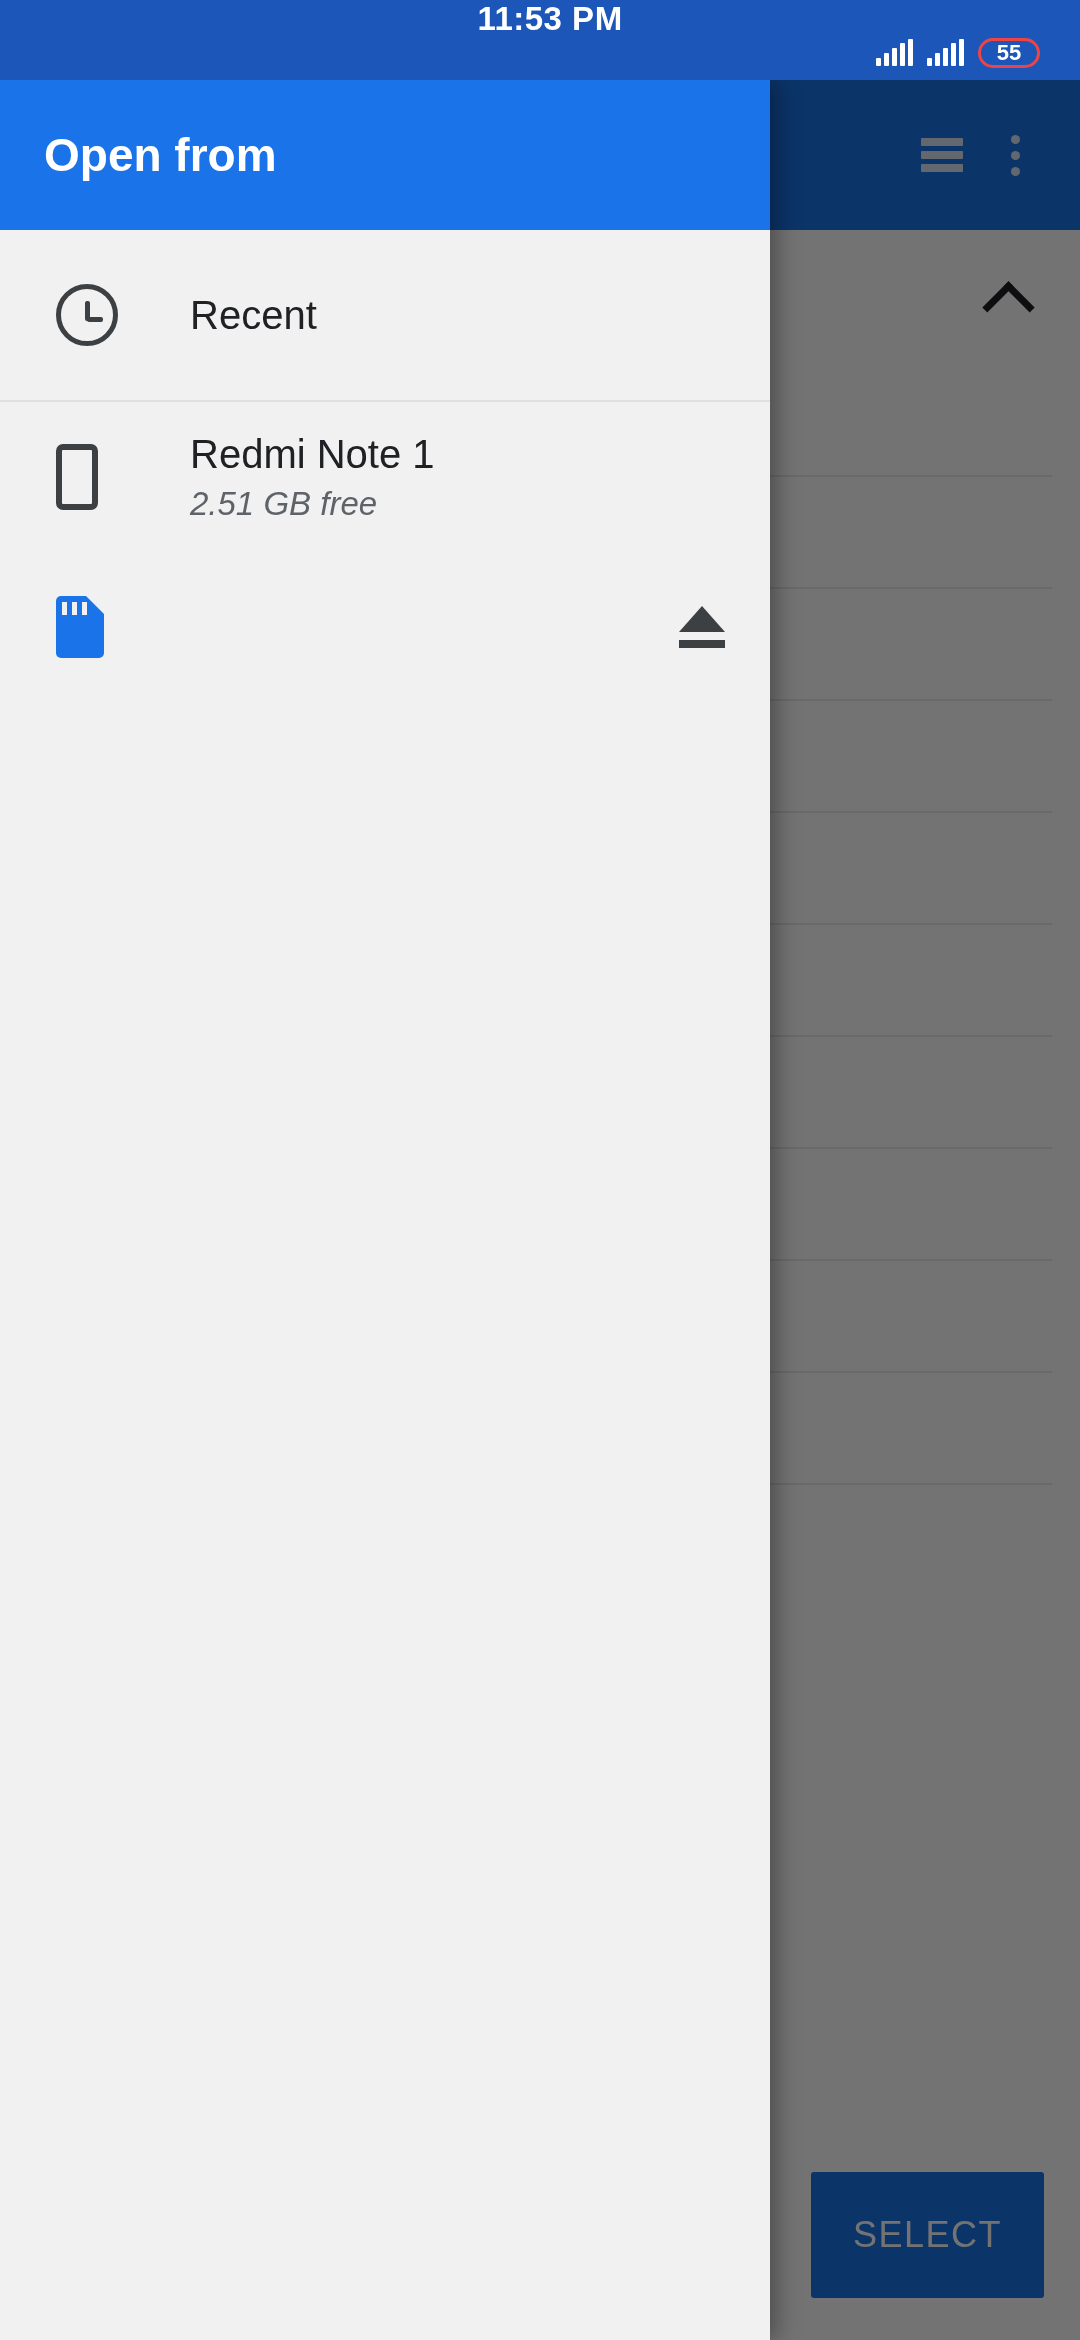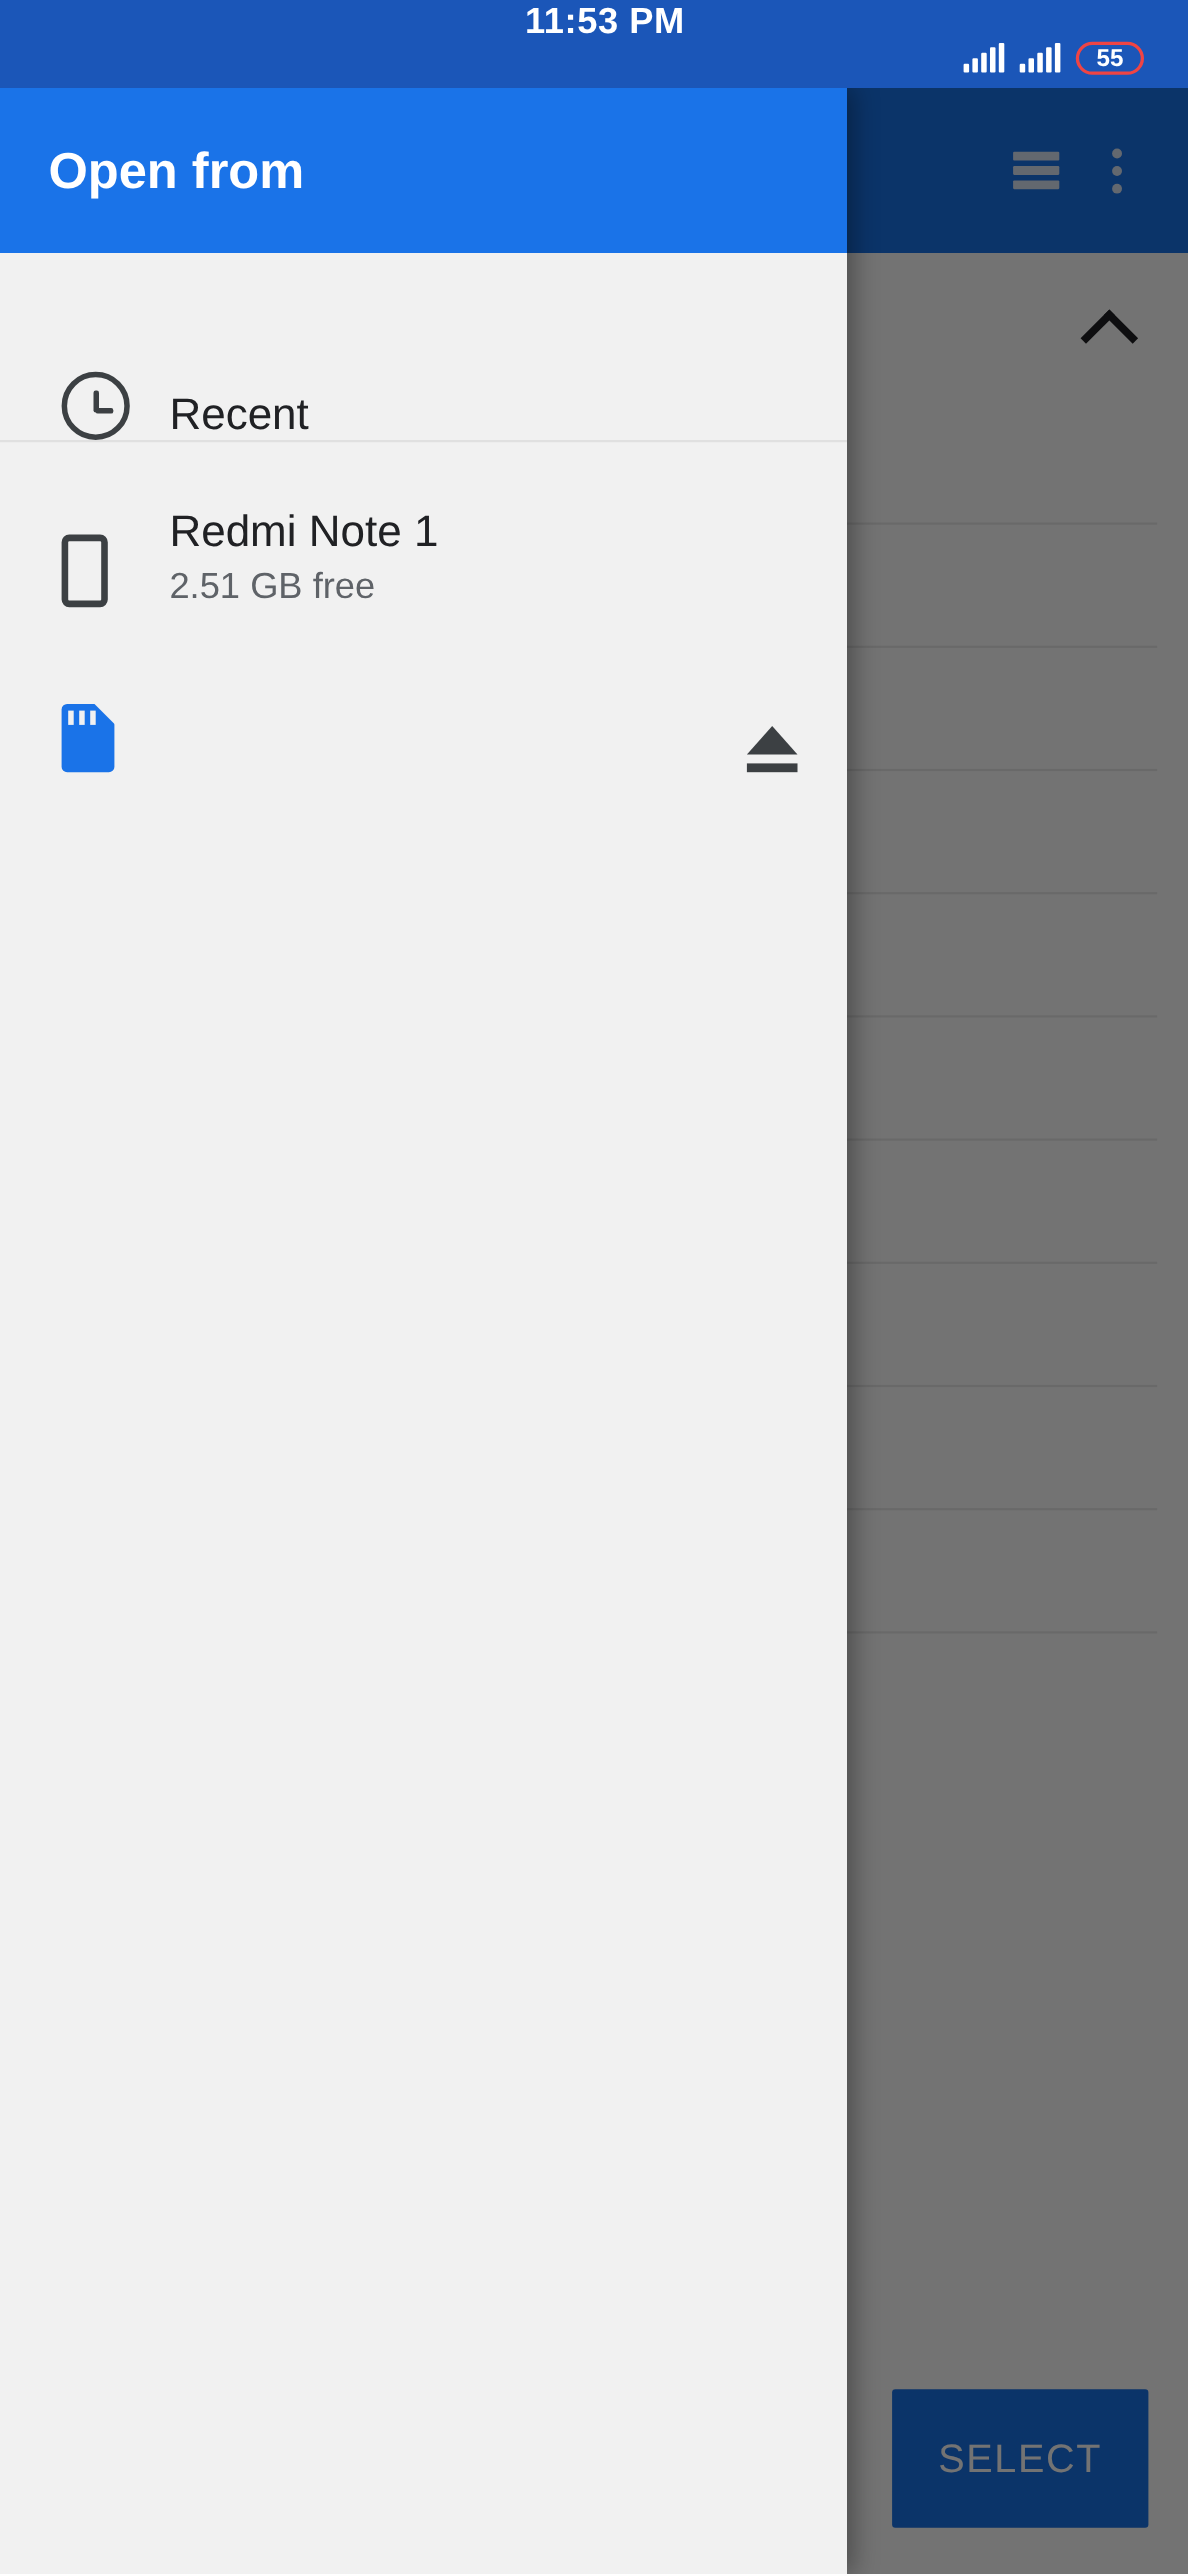--- a/index.html
+++ b/index.html
@@ -218,24 +218,25 @@
   .drawer-title {
     color: #ffffff;
     font-size: 46px;
     font-weight: bold;
   }
   .drawer-section {
     border-bottom: 2px solid #e0e0e0;
   }
   .drawer-item {
     display: flex;
-    align-items: flex-end;
+    align-items: center;
     height: 170px;
     box-sizing: border-box;
     padding: 0 36px 0 56px;
+    gap: 36px;
   }
   .drawer-item.two-line {
     height: 150px;
   }
   .di-icon {
     width: 76px;
     min-width: 76px;
     display: flex;
     align-items: center;
     justify-content: flex-start;
@@ -251,20 +252,21 @@
     color: #202124;
     line-height: 1.15;
   }
   .di-title.accent {
     color: #1a73e8;
   }
   .di-sub {
     font-size: 33px;
     color: #5f6368;
     margin-top: 8px;
+    font-style: italic;
   }
   .di-trailing {
     margin-left: auto;
     width: 64px;
     display: flex;
     align-items: center;
     justify-content: center;
   }
   
   .eject {

